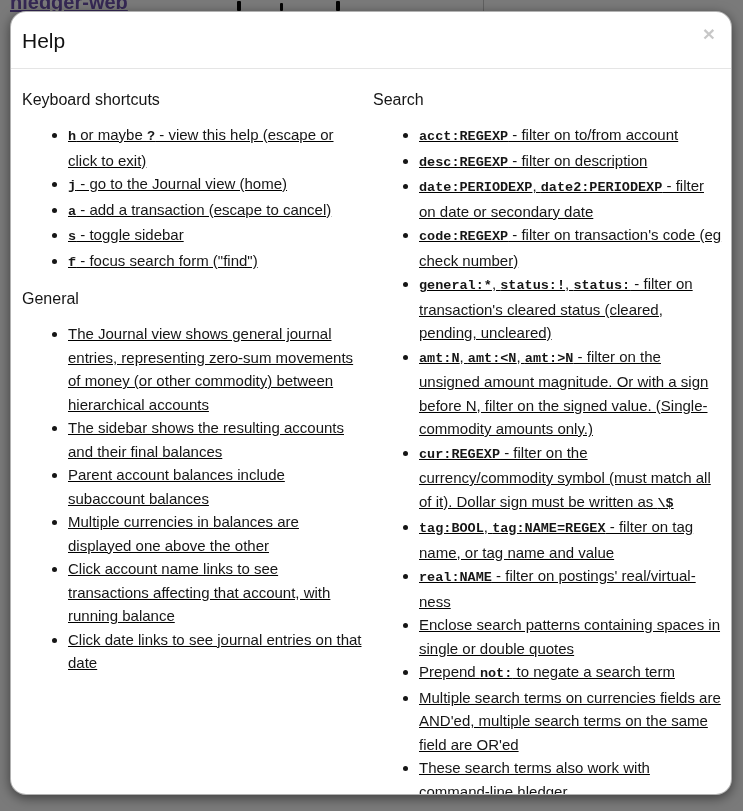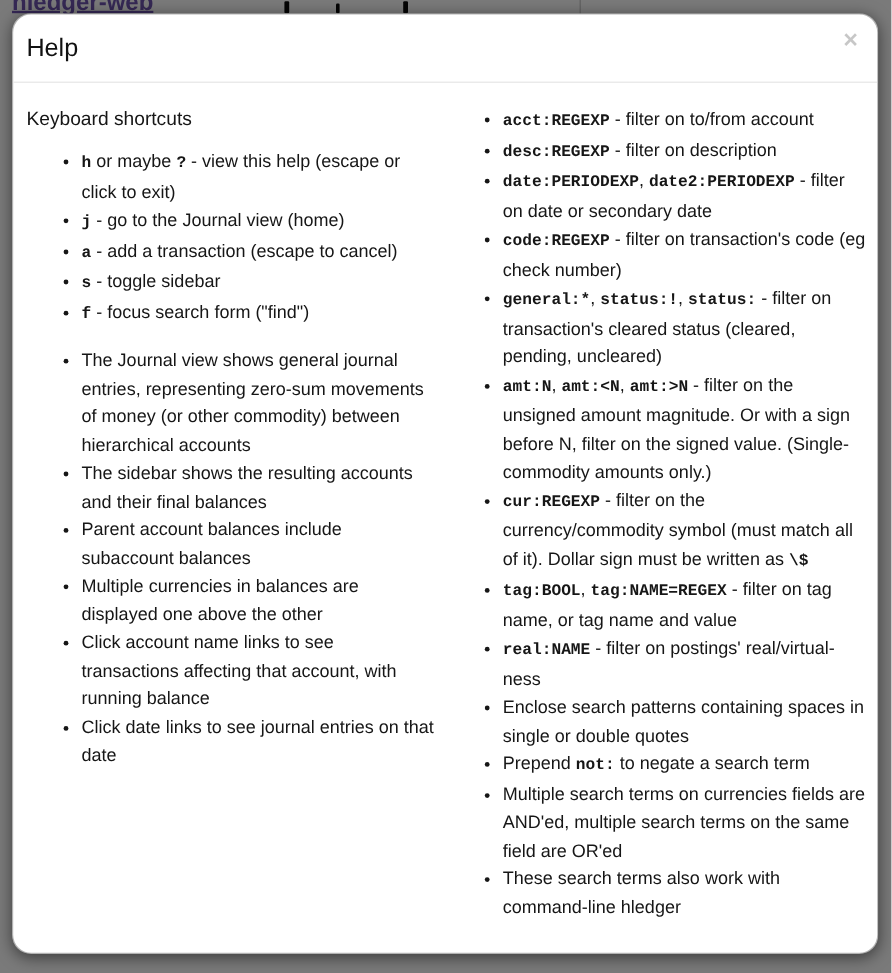--- a/index.html
+++ b/index.html
@@ -66,20 +66,21 @@
 
   .section-heading {
     margin-top: 15px;
     font-size: 16px; font-weight: normal; color: #161616;
     line-height: 20px;
   }
   ul.help-list {
     margin: 13px 0 15px 0;
     padding-left: 46px;
     list-style: disc outside;
+    text-decoration: underline;
   }
   ul.help-list li {
     font-size: 15px;
     line-height: 23.5px;
     color: #161616;
   }
   ul.help-list li code {
     font-family: "Liberation Mono", monospace;
     font-weight: bold;
     font-size: 13.5px;
@@ -107,30 +108,32 @@
   <div class="modal-body">
     <div class="col-left">
       <h2 class="section-heading">Keyboard shortcuts</h2>
       <ul class="help-list">
           <li><code>h</code> or maybe <code>?</code> - view this help (escape or click to exit)</li>
           <li><code>j</code> - go to the Journal view (home)</li>
           <li><code>a</code> - add a transaction (escape to cancel)</li>
           <li><code>s</code> - toggle sidebar</li>
           <li><code>f</code> - focus search form ("find")</li>
         </ul>
+      <h2 class="section-heading">General</h2>
       <ul class="help-list">
           <li>The Journal view shows general journal entries, representing zero-sum movements of money (or other commodity) between hierarchical accounts</li>
           <li>The sidebar shows the resulting accounts and their final balances</li>
           <li>Parent account balances include subaccount balances</li>
           <li>Multiple currencies in balances are displayed one above the other</li>
           <li>Click account name links to see transactions affecting that account, with running balance</li>
           <li>Click date links to see journal entries on that date</li>
         </ul>
     </div>
     <div class="col-right">
+      <h2 class="section-heading">Search</h2>
       <ul class="help-list">
           <li><code>acct:REGEXP</code> - filter on to/from account</li>
           <li><code>desc:REGEXP</code> - filter on description</li>
           <li><code>date:PERIODEXP</code>, <code>date2:PERIODEXP</code> - filter on date or secondary date</li>
           <li><code>code:REGEXP</code> - filter on transaction's code (eg check number)</li>
           <li><code>general:*</code>, <code>status:!</code>, <code>status:</code> - filter on transaction's cleared status (cleared, pending, uncleared)</li>
           <li><code>amt:N</code>, <code>amt:&lt;N</code>, <code>amt:&gt;N</code> - filter on the unsigned amount magnitude. Or with a sign before N, filter on the signed value. (Single-commodity amounts only.)</li>
           <li><code>cur:REGEXP</code> - filter on the currency/commodity symbol (must match all of it). Dollar sign must be written as <code>\$</code></li>
           <li><code>tag:BOOL</code>, <code>tag:NAME=REGEX</code> - filter on tag name, or tag name and value</li>
           <li><code>real:NAME</code> - filter on postings' real/virtual-ness</li>

